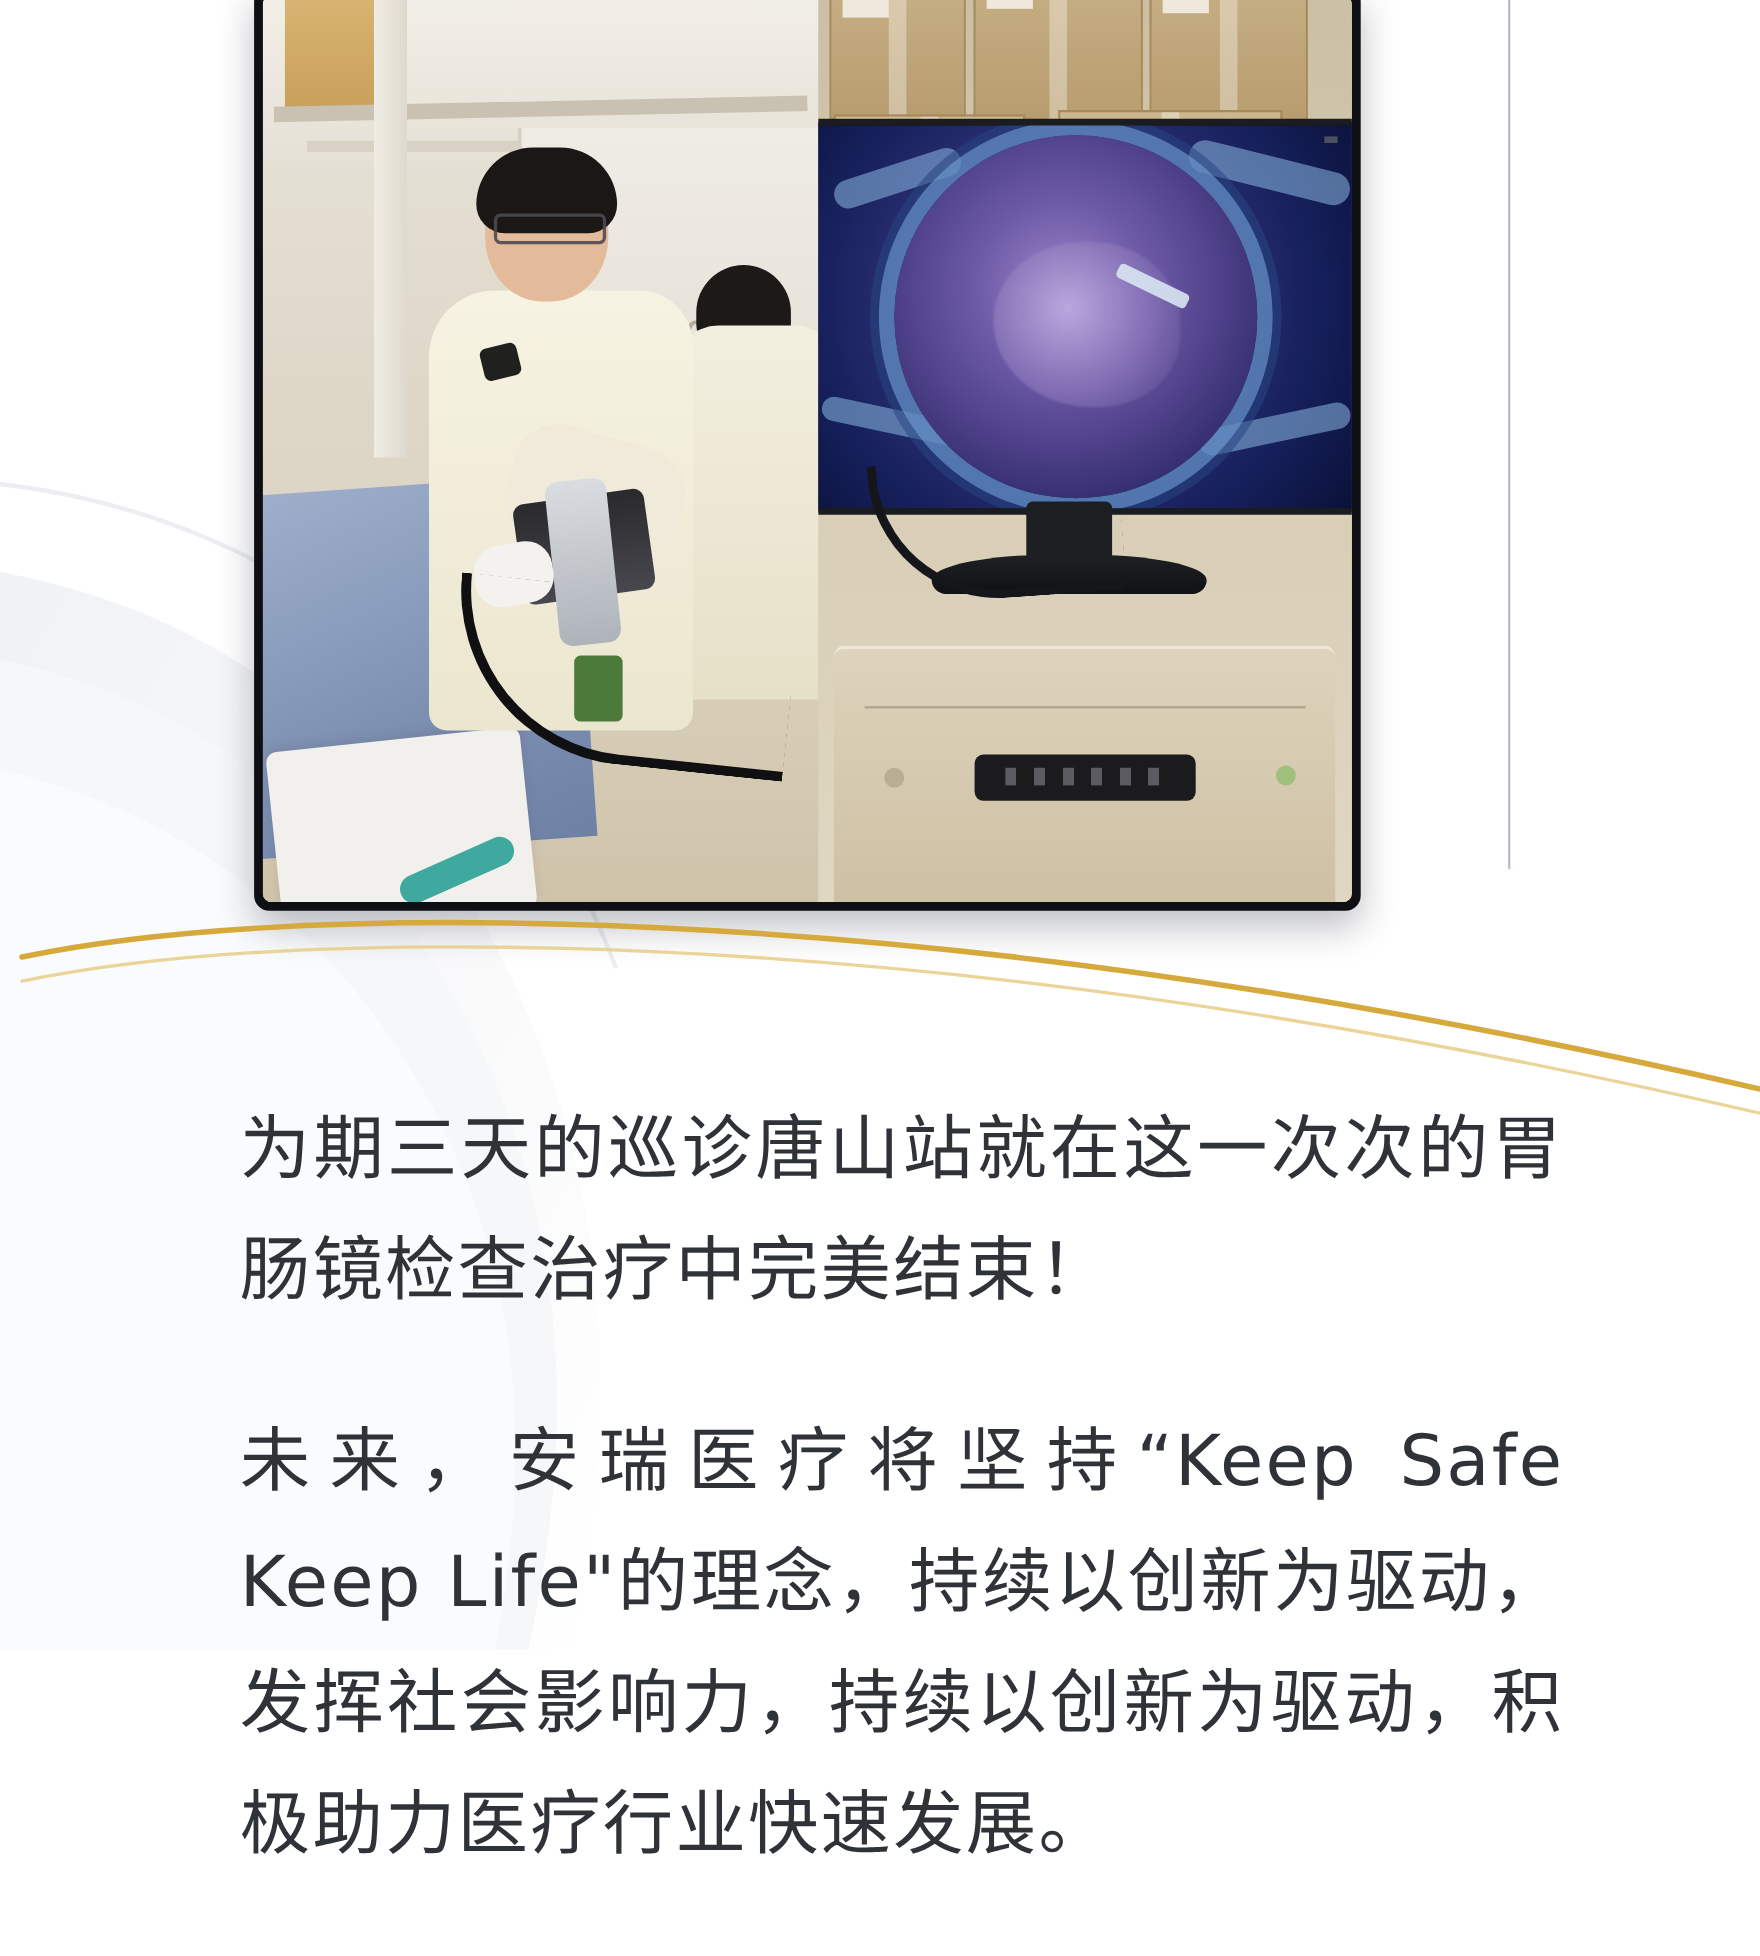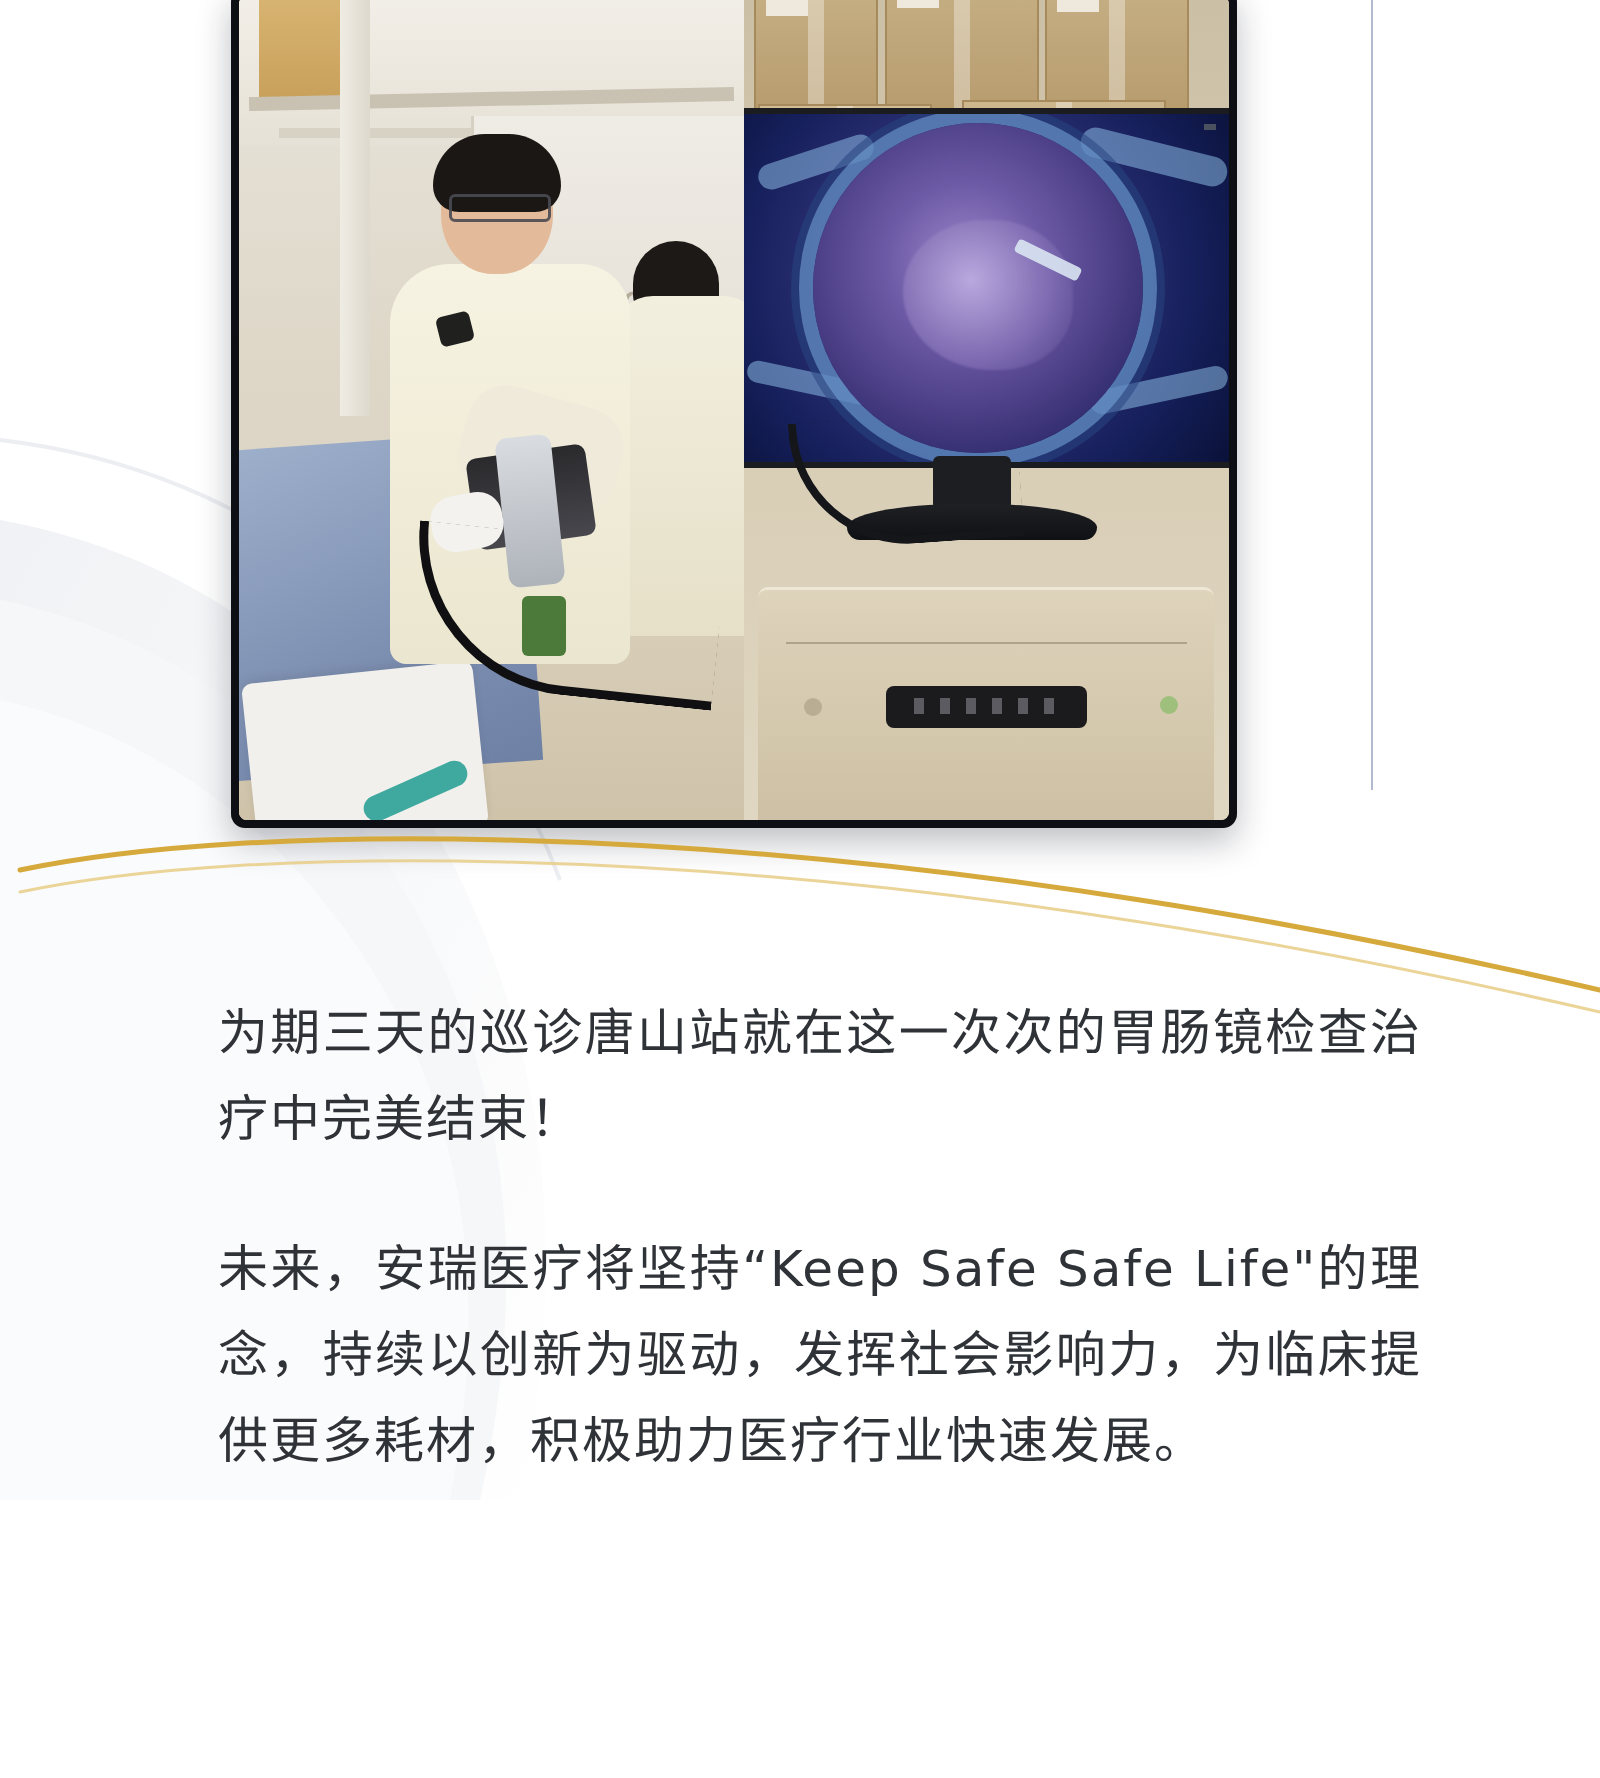--- a/index.html
+++ b/index.html
@@ -304,21 +304,21 @@
   
   .content {
     position: absolute;
     left: 218px;
     top: 990px;
     width: 1220px;
     z-index: 5;
   }
   .para {
     font-family: "DejaVu Sans", "Liberation Sans", sans-serif;
-    font-size: 50px;
+    font-size: 64px;
     line-height: 1.72;
     letter-spacing: 2px;
     color: #2f3338;
     margin: 0 16px 64px 0;
     text-align: justify;
   }
   .para.p2 { margin-bottom: 0; }
 </style>
 </head>
 <body>
@@ -422,14 +422,14 @@
   </div>
 </div>
 
 <svg class="gold-curve" viewBox="0 0 1600 200" preserveAspectRatio="none">
   <path d="M20,40 C260,-10 700,0 1140,70 C1320,98 1470,130 1600,160" fill="none" stroke="#d6a93c" stroke-width="5" stroke-linecap="round"></path>
   <path d="M20,62 C260,12 700,22 1140,92 C1320,120 1470,152 1600,182" fill="none" stroke="#e8cd86" stroke-width="3" stroke-linecap="round" opacity=".85"></path>
 </svg>
 
 <div class="content">
   <p class="para p1">为期三天的巡诊唐山站就在这一次次的胃肠镜检查治疗中完美结束！</p>
-  <p class="para p2">未来，安瑞医疗将坚持“Keep Safe Safe Life"的理念，持续以创新为驱动，发挥社会影响力，为临床提供更多耗材，积极助力医疗行业快速发展。</p>
+  <p class="para p2">未来，安瑞医疗将坚持“Keep Safe Keep Life"的理念，持续以创新为驱动，发挥社会影响力，持续以创新为驱动，积极助力医疗行业快速发展。</p>
 </div>
 
 </body></html>

